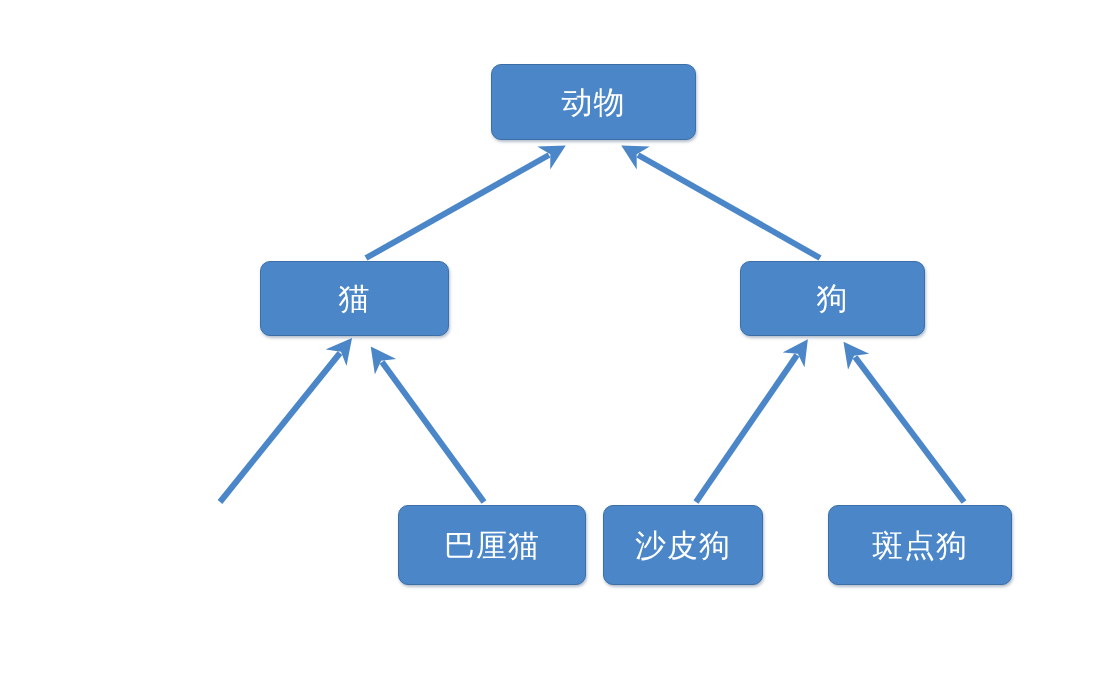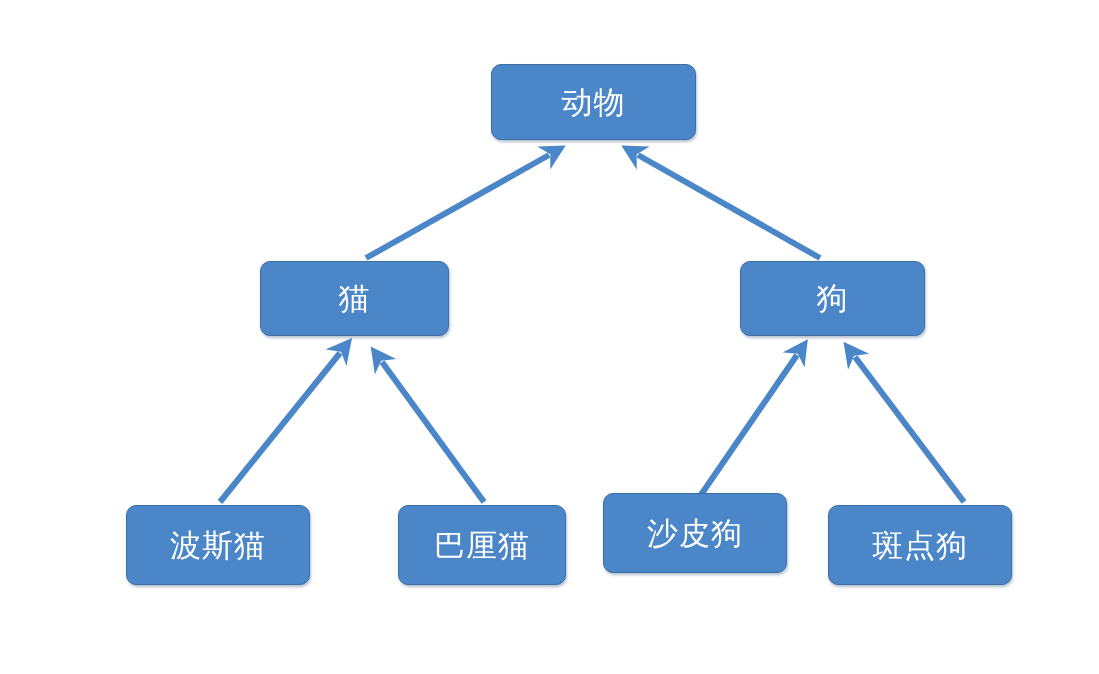--- a/index.html
+++ b/index.html
@@ -45,22 +45,22 @@
   .node-label {
     display: block;
     line-height: 1;
     white-space: nowrap;
   }
   
   .n-root   { left: 443px; top: 64px;  width: 205px; height: 76px; }
   .n-cat    { left: 212px; top: 261px; width: 189px; height: 75px; }
   .n-dog    { left: 692px; top: 261px; width: 185px; height: 75px; }
   .n-persian{ left: 78px;  top: 505px; width: 184px; height: 80px; }
-  .n-bali   { left: 350px; top: 505px; width: 168px; height: 80px; }
-  .n-sharpei{ left: 555px; top: 493px; width: 184px; height: 80px; }
+  .n-bali   { left: 350px; top: 505px; width: 188px; height: 80px; }
+  .n-sharpei{ left: 555px; top: 505px; width: 160px; height: 80px; }
   .n-dalma  { left: 780px; top: 505px; width: 184px; height: 80px; }
 
   .fs-root   { font-size: 31px; }
   .fs-mid    { font-size: 31px; }
   .fs-leaf   { font-size: 31px; }
 </style>
 </head>
 <body>
 
 <div id="canvas">
@@ -90,23 +90,20 @@
   </div>
 
   <div class="node n-cat">
     <span class="node-label fs-mid">猫</span>
   </div>
 
   <div class="node n-dog">
     <span class="node-label fs-mid">狗</span>
   </div>
 
-  <div class="node n-persian">
-    <span class="node-label fs-leaf">波斯猫</span>
-  </div>
 
   <div class="node n-bali">
     <span class="node-label fs-leaf">巴厘猫</span>
   </div>
 
   <div class="node n-sharpei">
     <span class="node-label fs-leaf">沙皮狗</span>
   </div>
 
   <div class="node n-dalma">

